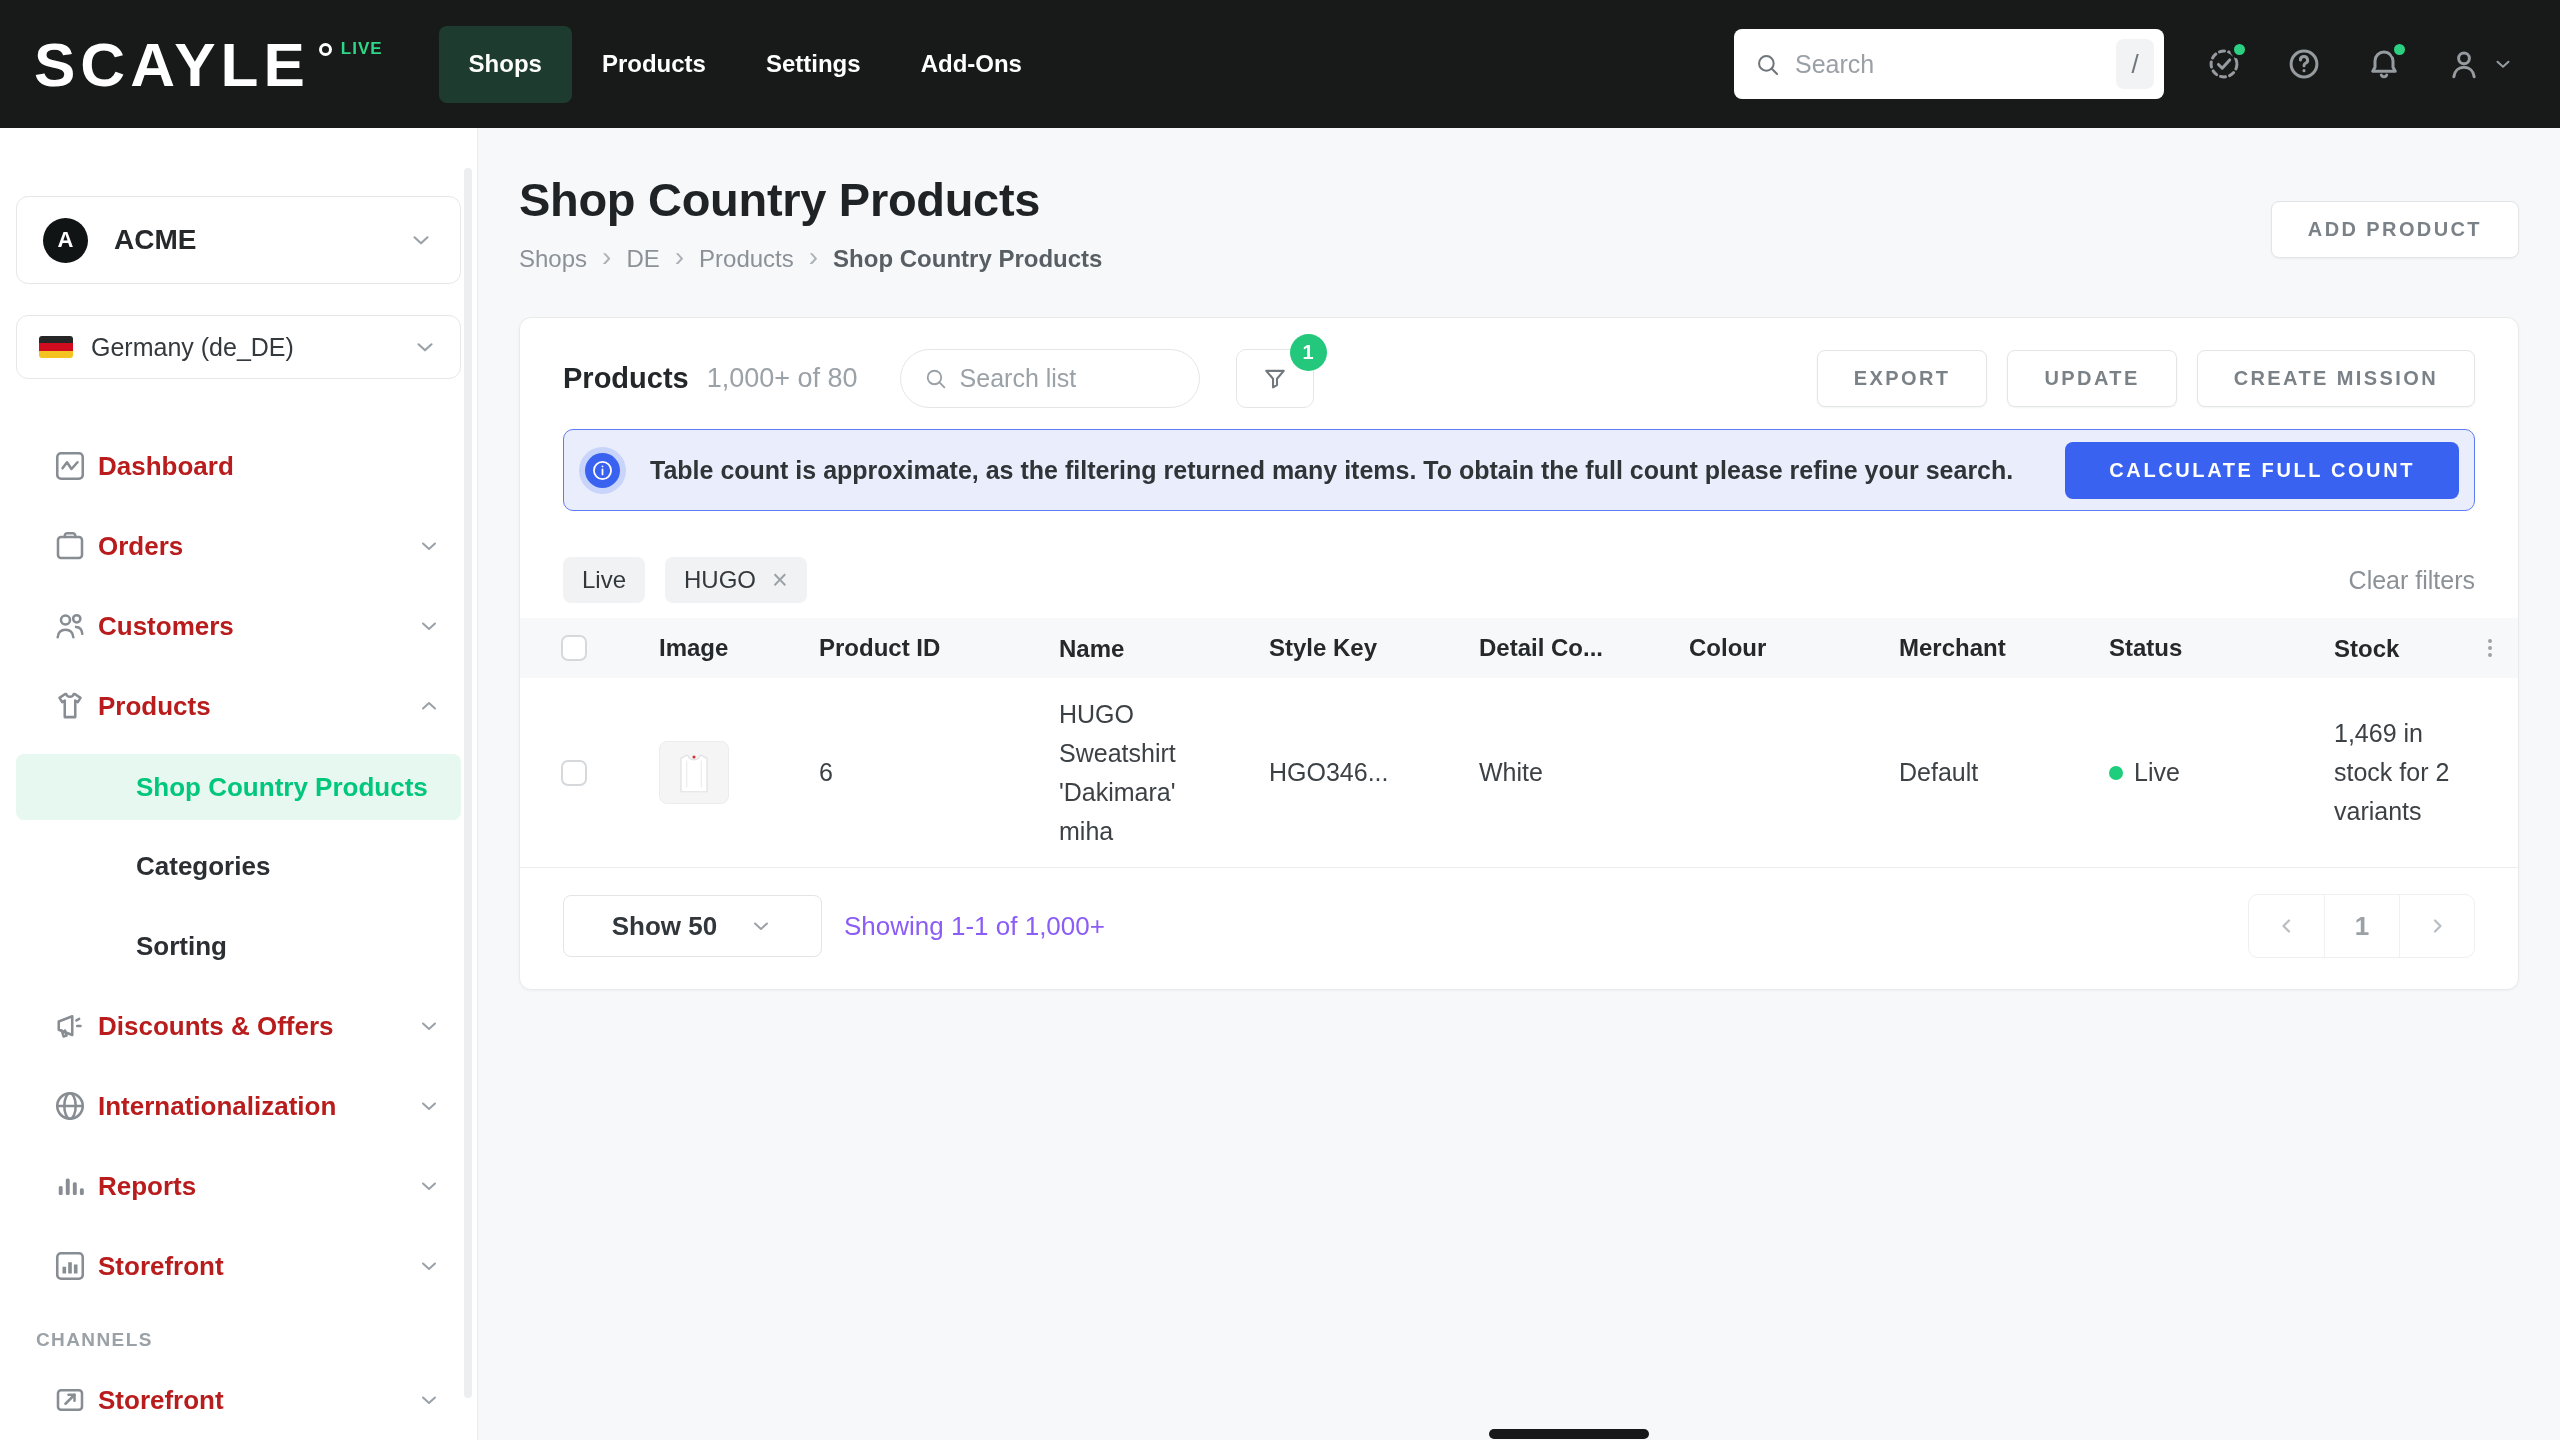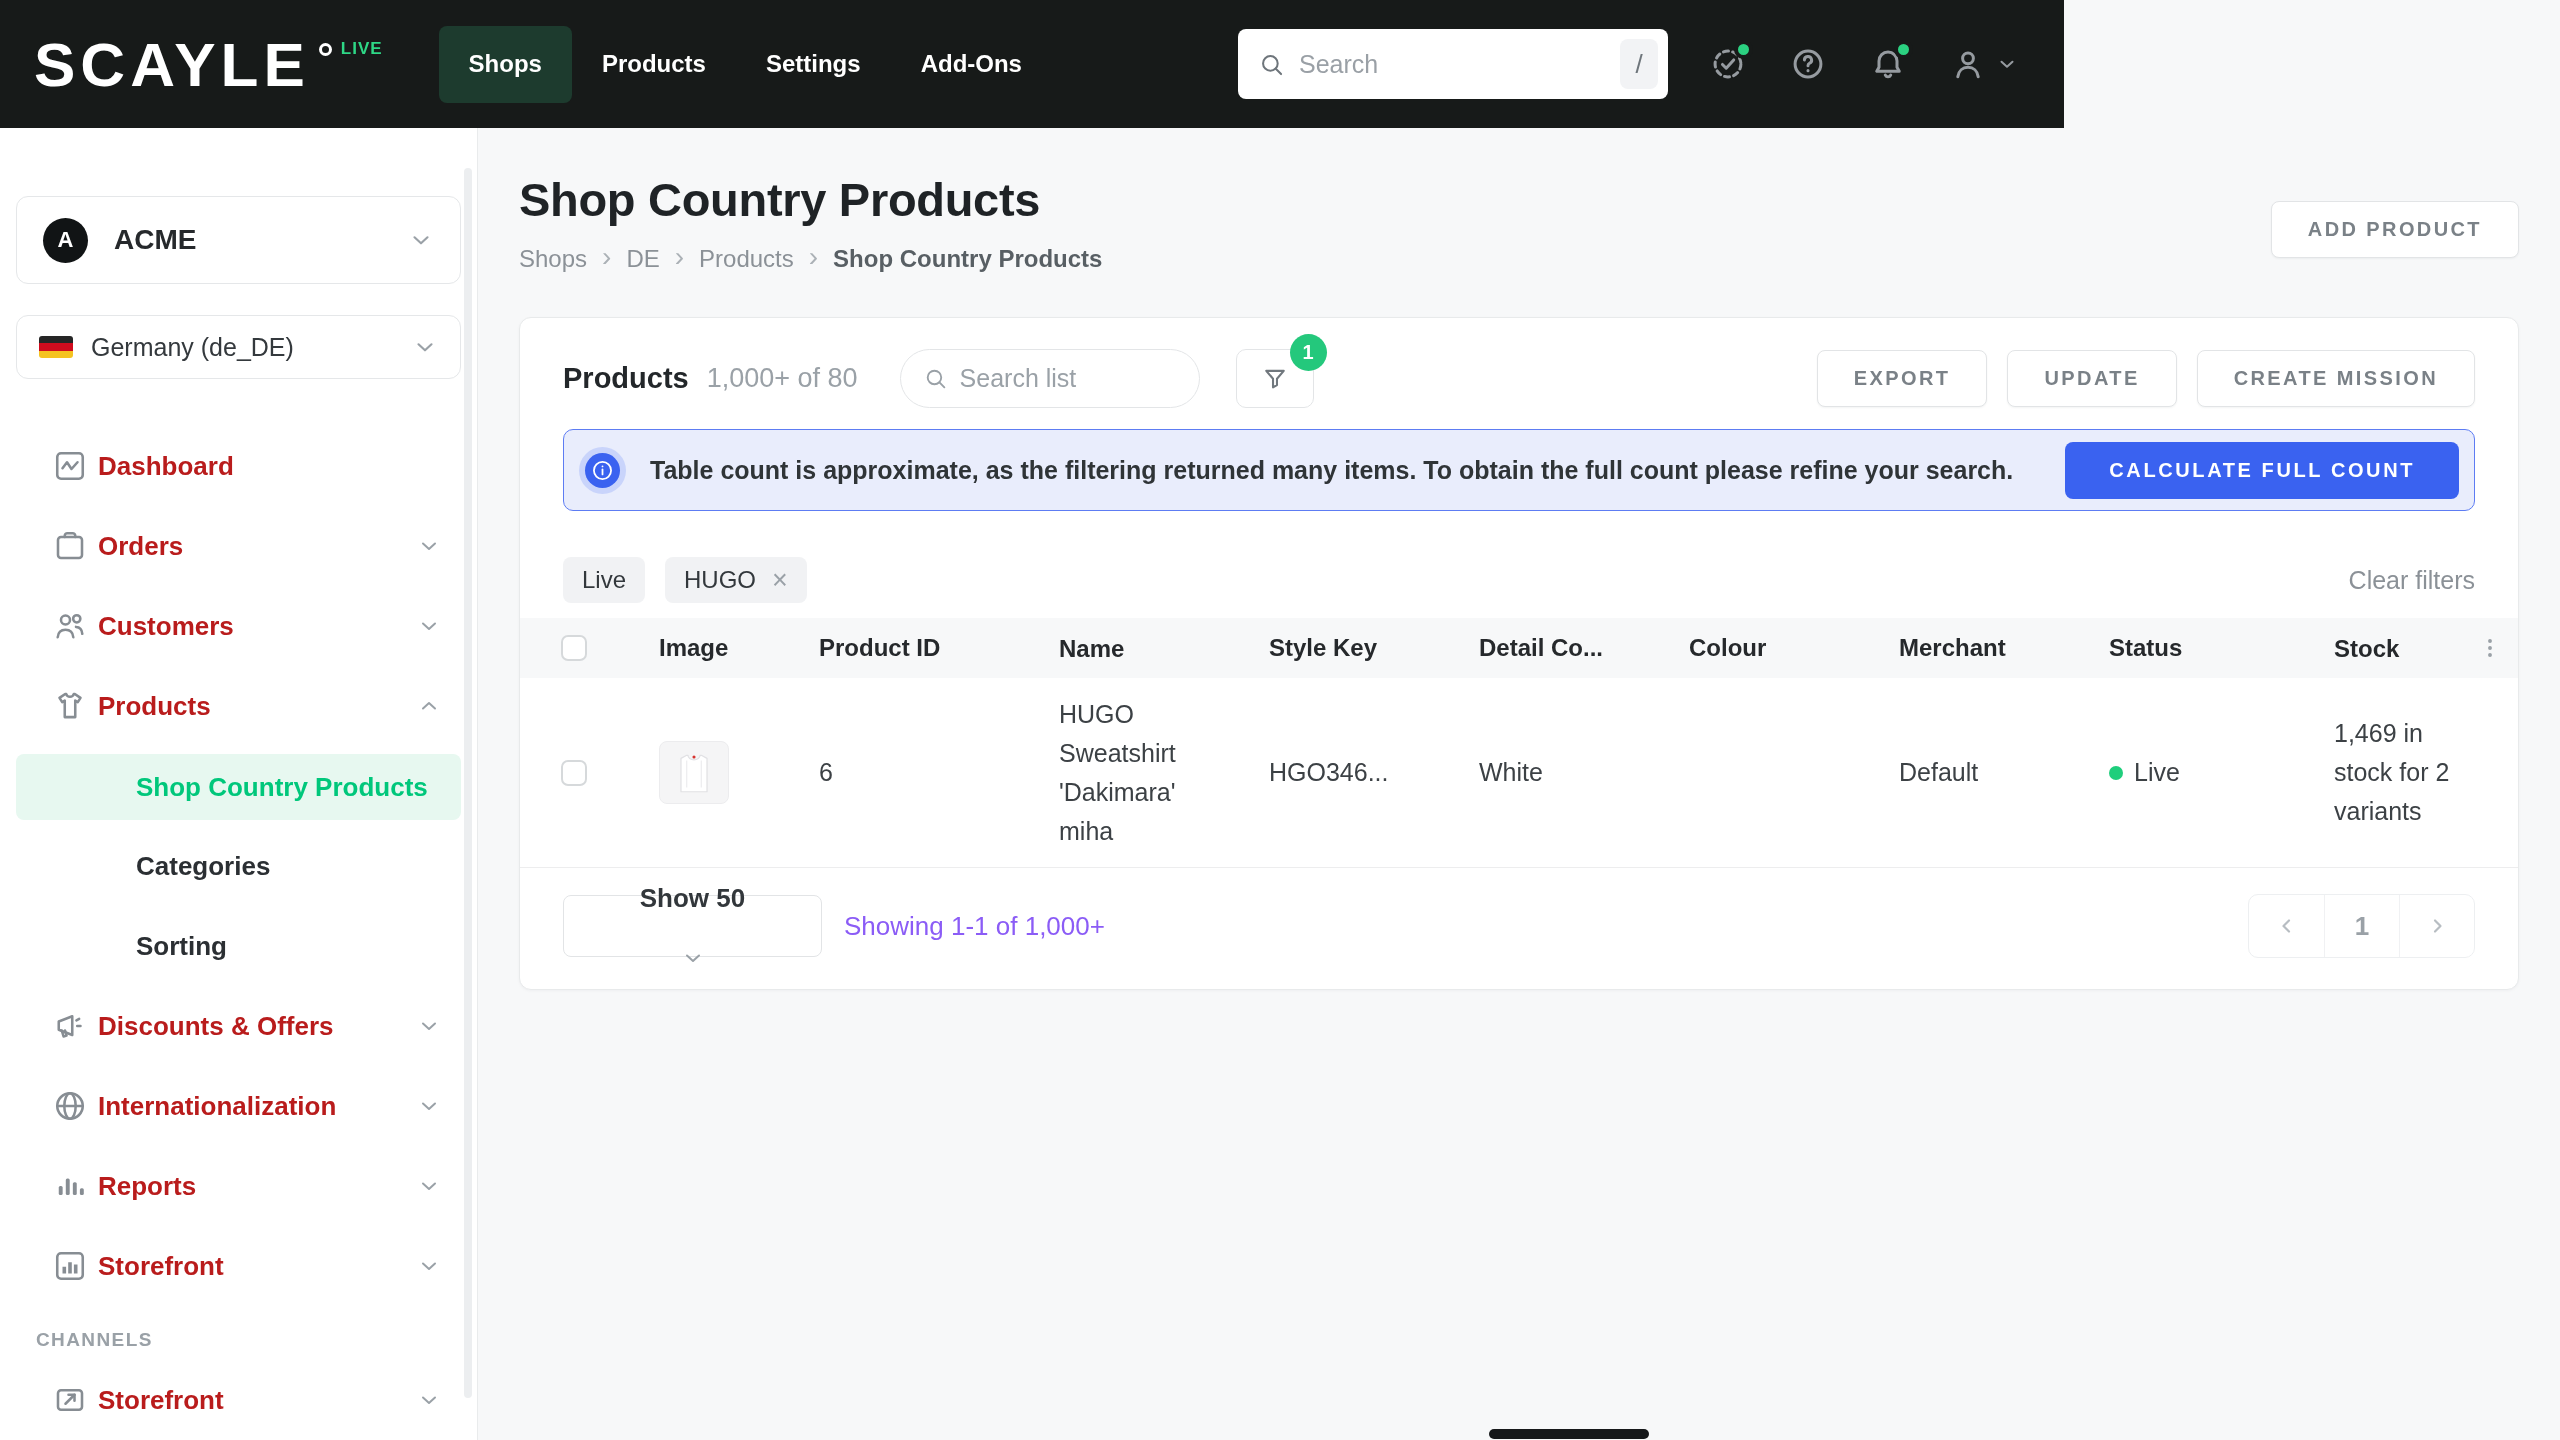--- a/index.html
+++ b/index.html
@@ -1,21 +1,21 @@
 <!DOCTYPE html>
 <html><head>
 <meta charset="utf-8">
 <style>
   * { margin:0; padding:0; box-sizing:border-box; }
   html,body { width:2560px; height:1440px; }
   body { font-family:"Liberation Sans", sans-serif; background:#f7f8f9; overflow:hidden; }
   .app { position:relative; width:2560px; height:1440px; overflow:hidden; }
 
   
-  .topbar { position:absolute; top:0; left:0; width:2064px; height:128px; background:#171a19; display:flex; align-items:center; z-index:10; }
+  .topbar { position:absolute; top:0; left:0; width:2560px; height:128px; background:#171a19; display:flex; align-items:center; z-index:10; }
   .logo { display:flex; align-items:center; margin-left:34px; }
   .logo-text { font-size:62px; font-weight:900; color:#fff; letter-spacing:5px; }
   .logo-sup { display:flex; align-items:center; gap:9px; margin:-30px 0 0 9px; }
   .logo-ring { width:13px; height:13px; border:3px solid #fff; border-radius:50%; }
   .logo-live { font-size:17px; font-weight:800; color:#2ed886; letter-spacing:1px; }
   .nav { display:flex; align-items:center; margin-left:56px; height:128px; }
   .nav-item { padding:0 30px; height:77px; display:flex; align-items:center; color:#fff; font-size:24px; font-weight:600; border-radius:8px; }
   .nav-item.active { background:#1d3b2e; }
   .tb-right { margin-left:auto; display:flex; align-items:center; }
   .tb-search { width:430px; height:70px; background:#fff; border-radius:8px; display:flex; align-items:center; padding:0 10px 0 20px; }
@@ -92,21 +92,21 @@
   .c6 { flex:0 0 210px; padding-left:18px; }
   .c7 { flex:0 0 210px; padding-left:18px; }
   .c8 { flex:0 0 210px; padding-left:18px; display:flex; align-items:center; }
   .c9 { flex:0 0 160px; padding-left:33px; line-height:39px; }
   .c10 { flex:1; display:flex; justify-content:center; color:#9aa1a7; }
   .checkbox { width:26px; height:26px; border:2px solid #d6d9db; border-radius:7px; background:#fff; }
   .thumb { width:70px; height:63px; border-radius:8px; background:#f5f5f6; border:1px solid #ececee; display:flex; align-items:center; justify-content:center; }
   .status-dot { width:14px; height:14px; border-radius:50%; background:#1fce7c; margin-right:11px; flex:none; }
 
   .tfoot { display:flex; align-items:center; margin:26px 43px 0; }
-  .show-select { height:62px; min-width:259px; border:1px solid #e2e4e6; border-radius:8px; display:flex; align-items:center; justify-content:center; gap:32px; font-size:26px; font-weight:600; color:#32373b; background:#fff;flex-direction:column; }
+  .show-select { height:62px; min-width:259px; border:1px solid #e2e4e6; border-radius:8px; display:flex; align-items:center; justify-content:center; gap:32px; font-size:26px; font-weight:600; color:#32373b; background:#fff; }
   .show-select .menu-chevron { margin-left:0; }
   .summary { margin-left:22px; font-size:26px; color:#8b5cf6; }
   .pager { margin-left:auto; display:flex; border:1px solid #edeff1; border-radius:10px; background:#fff; overflow:hidden; }
   .pager-btn { width:75px; height:62px; display:flex; align-items:center; justify-content:center; color:#b7bdc2; }
   .pager-btn + .pager-btn { border-left:1px solid #f0f1f3; }
   .pager-page { color:#9aa1a7; font-size:26px; font-weight:600; }
 
   .home-indicator { position:absolute; left:1489px; top:1429px; width:160px; height:10px; border-radius:5px; background:#16181a; }
 
   svg { display:block; }

